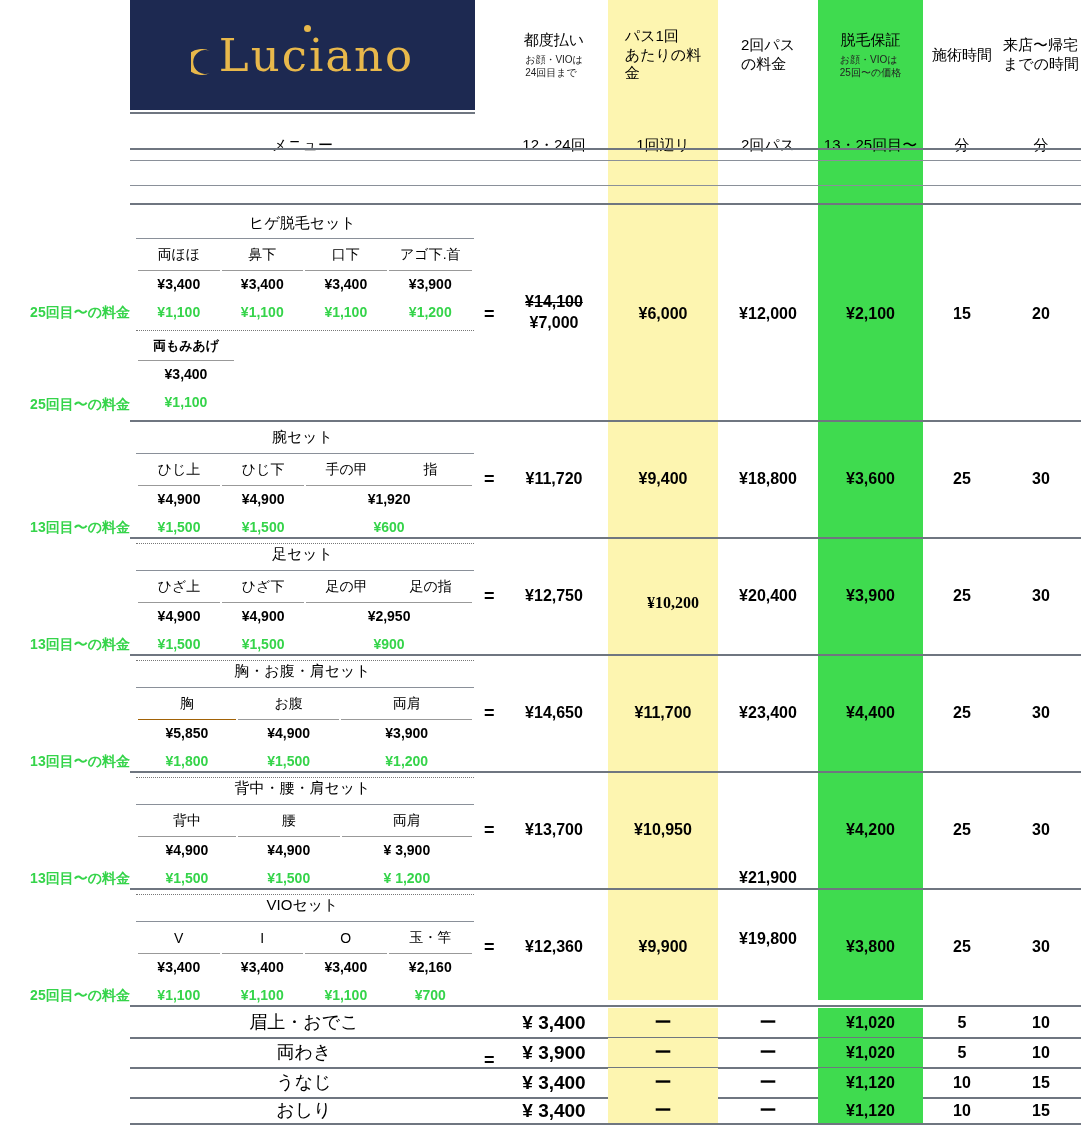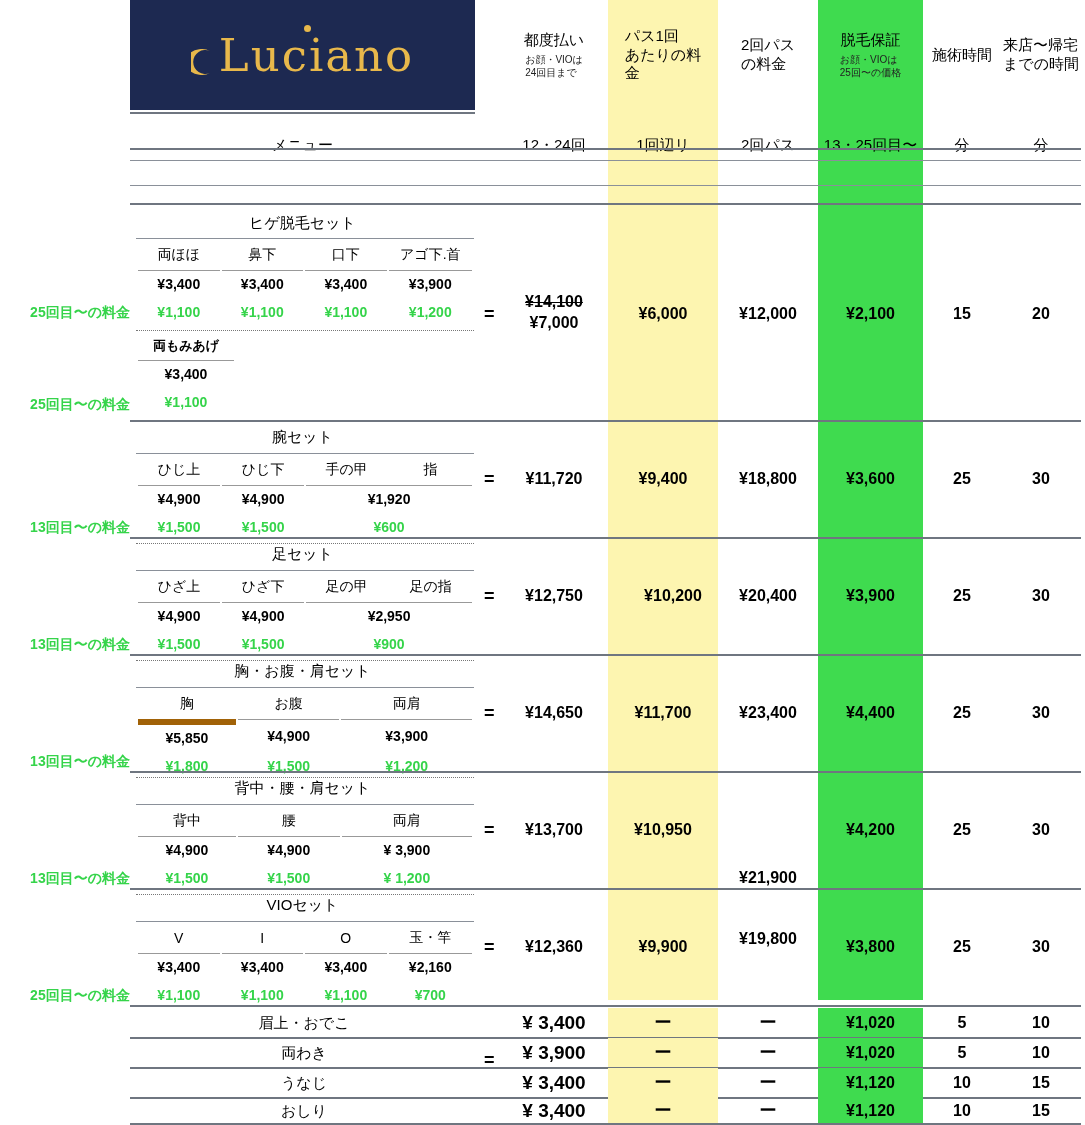--- a/index.html
+++ b/index.html
@@ -72,21 +72,21 @@
   .price{position:absolute;font-size:16px;font-weight:bold;display:flex;align-items:center;justify-content:center;}
   .price.small{font-size:19px;}
   .strike{text-decoration:line-through;}
   .dash{font-size:17px;}
 
   .hsep{position:absolute;height:2px;background:#6f7680;}
   .hsep.thin{height:1px;background:#8a9099;}
   .hsep.dotted{height:0;border-top:1px dotted #777;background:transparent;}
 
   .tail-row{position:absolute;left:0;width:1085px;height:29px;}
-  .tail-name{position:absolute;left:130px;width:348px;text-align:center;font-size:15px;line-height:29px;}
+  .tail-name{position:absolute;left:130px;width:348px;text-align:center;font-size:18px;line-height:29px;}
 </style>
 </head>
 <body>
 
 <div class="sheet">
 
   <div class="band band-yellow"></div>
   <div class="band band-green"></div>
 
   <div class="logo-box">
@@ -263,40 +263,40 @@
         <td class="green">¥1,500</td>
         <td class="green" colspan="2">¥900</td>
       </tr>
     </tbody>
       </table>
     <div class="label-left" style="top:94px;">13回目〜の料金</div>
     <div class="hsep dotted" style="left:136px;top:118px;width:338px;"></div>
 
     <div class="eq" style="left:484px;top:44px;">=</div>
     <div class="price" style="left:500px;top:42px;width:108px;height:24px;">¥12,750</div>
-    <div class="price" style="left:608px;top:42px;width:130px;height:24px;">¥10,200</div>
+    <div class="price" style="left:608px;top:49px;width:130px;height:24px;font-family:Liberation Serif, serif;">¥10,200</div>
     <div class="price" style="left:718px;top:42px;width:100px;height:24px;">¥20,400</div>
     <div class="price" style="left:818px;top:42px;width:105px;height:24px;">¥3,900</div>
     <div class="price" style="left:923px;top:42px;width:78px;height:24px;">25</div>
     <div class="price" style="left:1001px;top:42px;width:80px;height:24px;">30</div>
   </div>
   <div class="hsep" style="left:130px;top:654px;width:951px;"></div>
 
   <div class="row" style="top:659px;height:112px;">
     <div class="setname" style="left:130px;top:3px;width:345px;">胸・お腹・肩セット</div>
     <div class="hsep thin" style="left:136px;top:28px;width:338px;"></div>
     <table class="subgrid" style="left:136px;top:30px;width:338px;">
       <tbody>
           <tr>
         <td style="width:100px;height:26px;" class="hl">胸</td>
         <td style="width:104px;" class="hl">お腹</td>
         <td style="width:134px;" class="hl">両肩</td>
       </tr>
       <tr>
-        <td style="height:26px;border-top:6px solid #a16207;">¥5,850</td>
+        <td style="height:26px;border-top:1px solid #a16207;">¥5,850</td>
         <td style="border-top:1px solid #999;">¥4,900</td>
         <td style="border-top:1px solid #999;">¥3,900</td>
       </tr>
       <tr>
         <td class="green" style="height:26px;">¥1,800</td>
         <td class="green">¥1,500</td>
         <td class="green">¥1,200</td>
       </tr>
     </tbody>
       </table>

